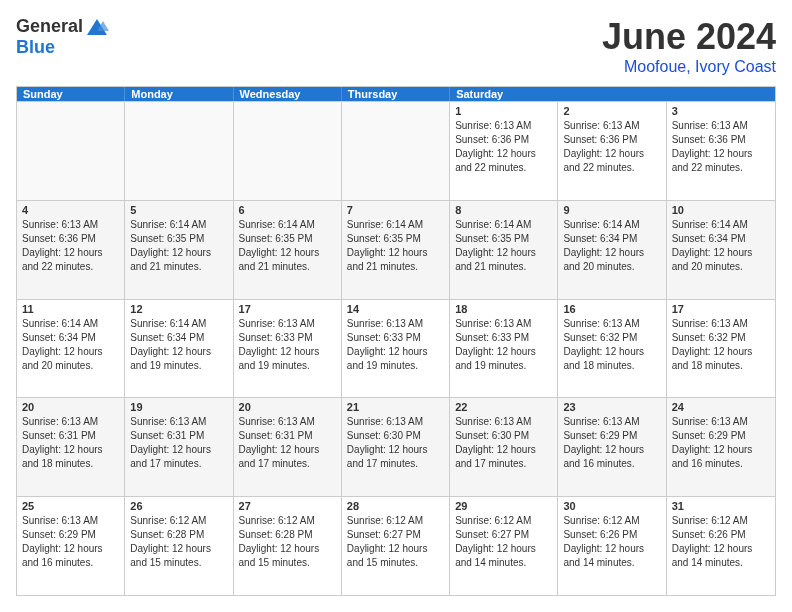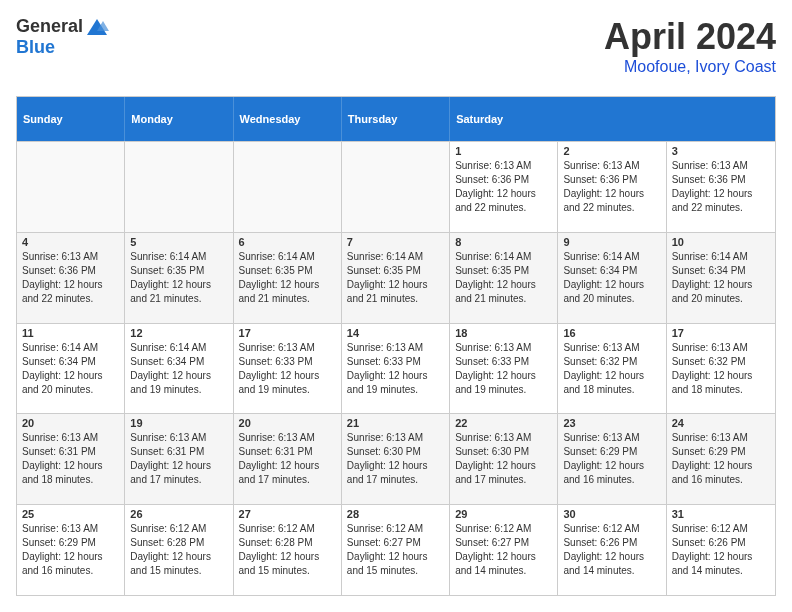--- a/index.html
+++ b/index.html
@@ -14,21 +14,21 @@
       width: 792px;
       height: 612px;
       padding: 16px;
       display: flex;
       flex-direction: column;
     }
     .header {
       display: flex;
       justify-content: space-between;
       align-items: flex-start;
-      margin-bottom: 20px;
+      margin-bottom: 10px;
       gap: 20px;
     }
     .logo {
       display: flex;
       flex-direction: column;
       align-items: flex-start;
     }
     .logo-text {
       display: flex;
       align-items: center;
@@ -68,21 +68,21 @@
     }
     .cal-header {
       display: grid;
       grid-template-columns: repeat(7, 1fr);
       background: #2176d2;
     }
     .cal-header-cell {
       color: #fff;
       font-size: 11px;
       font-weight: bold;
-      padding: 16px 6px;
+      padding: 1px 6px;
       border-right: 1px solid #4a90d9;
     }
     .cal-header-cell:last-child { border-right: none; }
     .cal-body {
       flex: 1;
       display: flex;
       flex-direction: column;
     }
     .cal-row {
       display: grid;
@@ -123,21 +123,21 @@
       <div class="logo-text">
         <span class="logo-general">General</span>
         <svg class="logo-icon" viewBox="0 0 24 20">
           <polygon points="12,2 22,18 2,18" fill="#2176d2"></polygon>
           <polygon points="18,4 24,14 12,14" fill="#4a90d9" opacity="0.7"></polygon>
         </svg>
       </div>
       <span class="logo-blue">Blue</span>
     </div>
     <div class="title-section">
-      <div class="title-month">April 2024</div>
+      <div class="title-month">June 2024</div>
       <div class="title-location">Moofoue, Ivory Coast</div>
     </div>
   </div>
 
   <div class="calendar">
     <div class="cal-header">
 
     <div class="cal-header-cell">Sunday</div>
         <div class="cal-header-cell">Monday</div>
         <div class="cal-header-cell">Wednesday</div>

